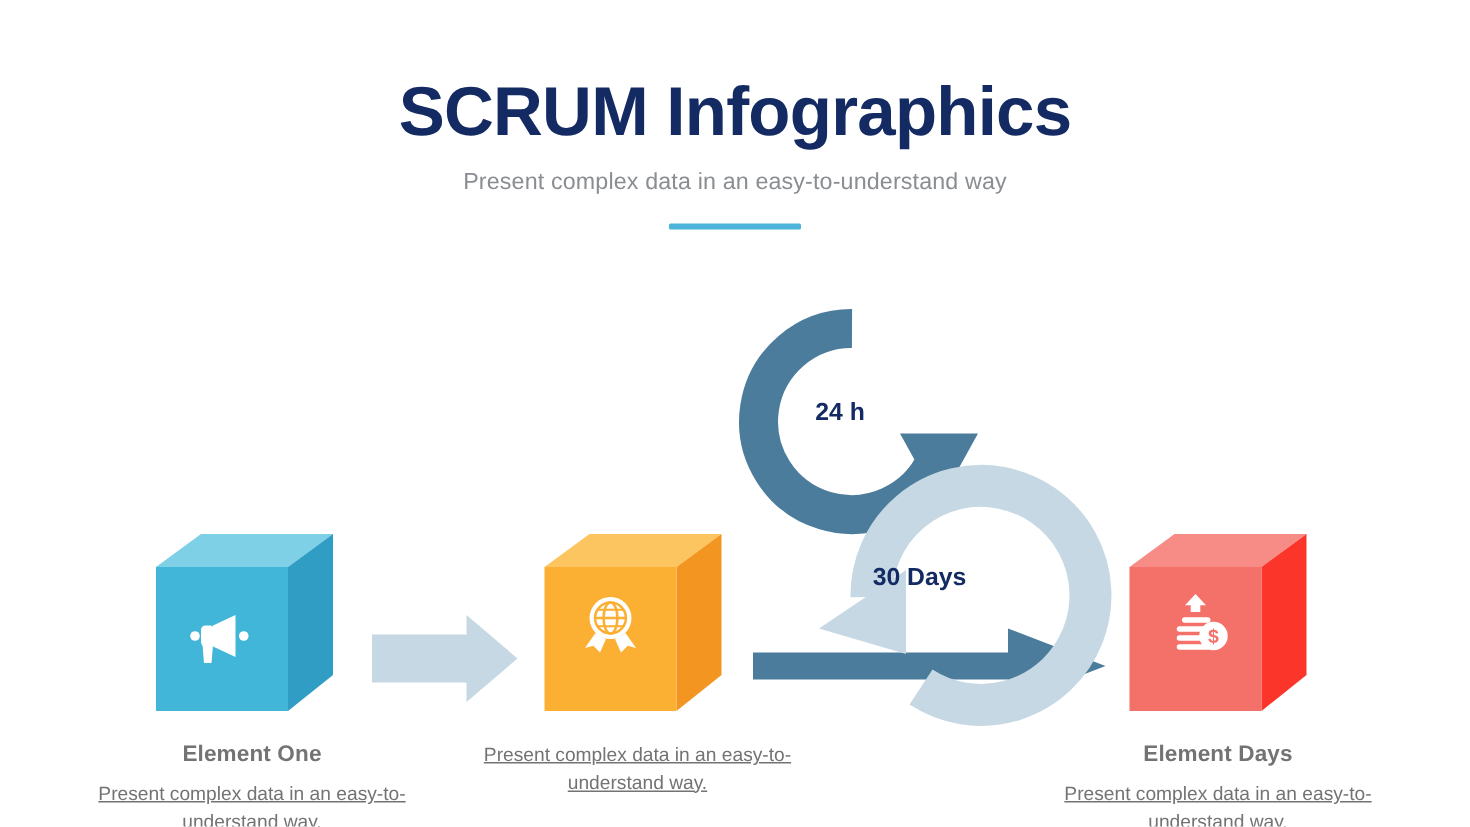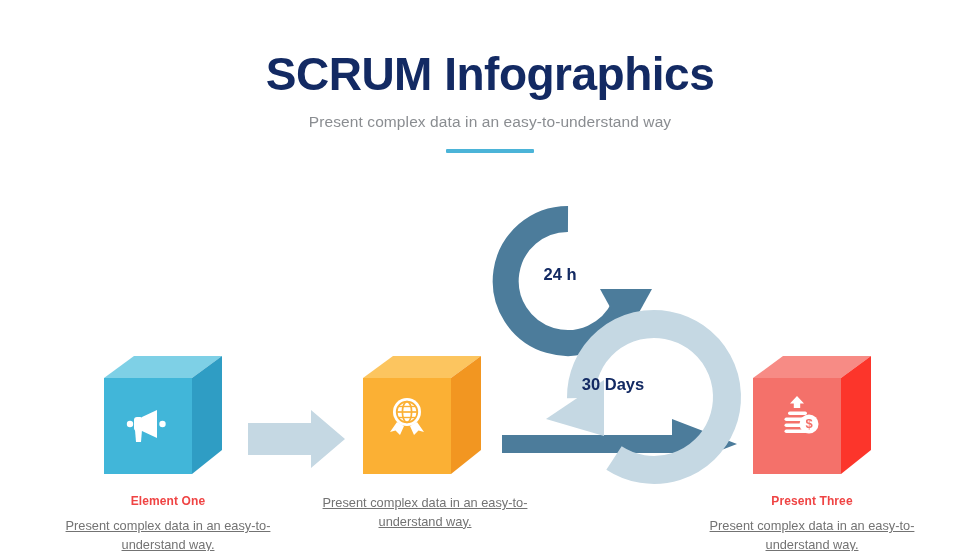--- a/index.html
+++ b/index.html
@@ -68,23 +68,23 @@
     top: 0;
   }
 
   
   .caption {
     position: absolute;
     text-align: center;
     width: 240px;
   }
   .caption-title {
-    font-size: 12px;
+    font-size: 15px;
     font-weight: bold;
-    color: #ef4444;
+    color: #737373;
     margin: 0 0 9px 0;
     letter-spacing: 0.1px;
   }
   .caption-desc {
     font-size: 12.8px;
     color: #737373;
     line-height: 1.45;
     margin: 0;
     text-decoration: underline;
   }
@@ -196,18 +196,18 @@
     <div class="caption" id="cap-one">
       <p class="caption-title">Element One</p>
       <p class="caption-desc">Present complex data in an easy-to-understand way.</p>
     </div>
 
     <div class="caption" id="cap-two">
       <p class="caption-desc">Present complex data in an easy-to-understand way.</p>
     </div>
 
     <div class="caption" id="cap-three">
-      <p class="caption-title">Present Three</p>
+      <p class="caption-title">Element Days</p>
       <p class="caption-desc">Present complex data in an easy-to-understand way.</p>
     </div>
 
   </div>
 </div>
 
 </body></html>

